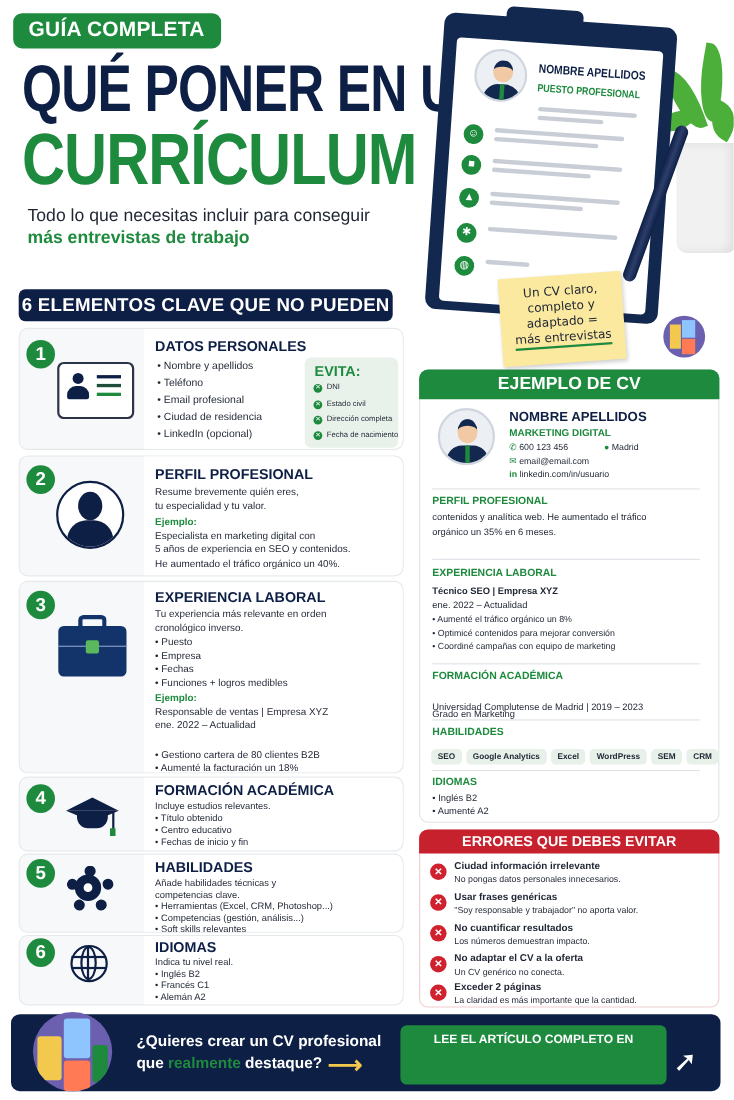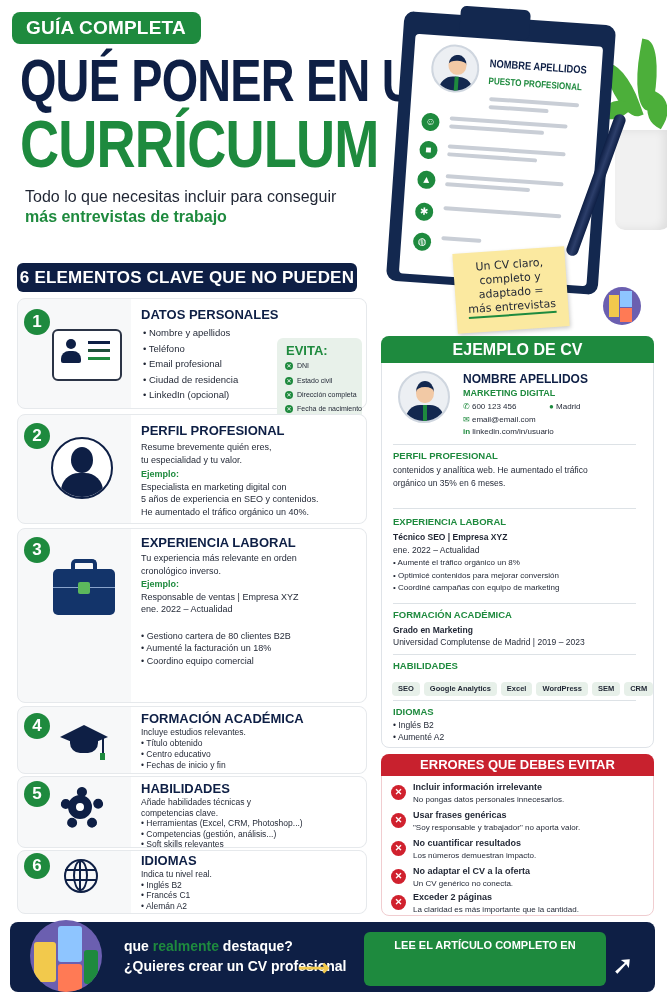--- a/index.html
+++ b/index.html
@@ -23,21 +23,21 @@
 
 .sechdr{left:17px;top:263px;width:340px;height:29px;background:#0e1f45;border-radius:6px;color:#fff;font-size:17px;font-weight:700;text-align:center;line-height:29px;letter-spacing:0.2px}
 .card{left:17px;width:350px;background:#f7f8f9;border:1px solid #e6e9ec;border-radius:8px}
 .card .right{position:absolute;left:113px;top:0;right:0;bottom:0;background:#fff;border-radius:0 8px 8px 0}
 .num{position:absolute;left:6px;width:26px;height:26px;border-radius:50%;background:#1e8a3e;color:#fff;font-weight:700;font-size:17px;text-align:center;line-height:26px}
 .ctitle{position:absolute;font-size:13px;font-weight:700;color:#0e1f45}
 .ctext{position:absolute;font-size:9px;line-height:12.5px;color:#1f2533}
 .ctext .g{color:#1e8a3e;font-weight:700}
 ul.bul{list-style:none}
 ul.bul li:before{content:"• ";}
-.evita{left:277px;top:338px;width:85px;height:82px;background:#e8f1ea;border-radius:6px}
+.evita{left:277px;top:325px;width:85px;height:82px;background:#e8f1ea;border-radius:6px}
 .evita .h{position:absolute;left:9px;top:5px;font-size:13px;font-weight:700;color:#1e8a3e}
 .evita .it{position:absolute;left:8px;font-size:7px;color:#1f2533}
 .evita .it:before{content:"✕";display:inline-block;width:8px;height:8px;border-radius:50%;background:#1e8a3e;color:#fff;font-size:6px;text-align:center;line-height:8px;margin-right:4px}
 
 .cvbox{left:381px;top:336px;width:273px;height:412px;border:1px solid #dfe3e8;border-radius:8px;background:#fff}
 .cvhead{left:381px;top:336px;width:273px;height:27px;background:#1e8a3e;border-radius:8px 8px 0 0;color:#fff;font-weight:700;font-size:16px;text-align:center;line-height:27px}
 .cvsec{position:absolute;left:393px;font-size:9.5px;font-weight:700;color:#1e8a3e}
 .cvtxt{position:absolute;left:393px;font-size:8.5px;line-height:13px;color:#1f2533}
 .hr{position:absolute;left:393px;width:243px;height:1px;background:#dde2e6}
 .chip{display:inline-block;background:#e7f0e9;border-radius:4px;font-size:7.5px;padding:0 6px;height:14px;line-height:14px;margin-right:4px;color:#1f2533;font-weight:700}
@@ -162,20 +162,26 @@
   <div class="num" style="top:8px">3</div>
   <div class="abs" style="left:35px;top:40px;width:62px;height:46px;background:#13346a;border-radius:5px">
     <div class="abs" style="left:18px;top:-10px;width:26px;height:12px;border:4px solid #13346a;border-bottom:none;border-radius:5px 5px 0 0"></div>
     <div class="abs" style="left:0;top:18px;width:62px;height:1px;background:#8aa4cc"></div>
     <div class="abs" style="left:25px;top:13px;width:12px;height:12px;background:#5cb85c;border-radius:2px"></div>
   </div>
   <div class="ctitle" style="left:123px;top:6px">EXPERIENCIA LABORAL</div>
   <div class="ctext" style="left:123px;top:23px">
     <div>Tu experiencia más relevante en orden</div>
     <div>cronológico inverso.</div>
+    <ul class="bul">
+      <li>Puesto</li>
+      <li>Empresa</li>
+      <li>Fechas</li>
+      <li>Funciones + logros medibles</li>
+    </ul>
     <div class="g" style="margin-top:1px">Ejemplo:</div>
     <div>Responsable de ventas | Empresa XYZ</div>
     <div>ene. 2022 – Actualidad</div>
     <ul class="bul" style="margin-top:14px">
       <li>Gestiono cartera de 80 clientes B2B</li>
       <li>Aumenté la facturación un 18%</li>
       <li>Coordino equipo comercial</li>
     </ul>
   </div>
 </div>
@@ -262,38 +268,38 @@
 <div class="cvsec" style="top:516px">EXPERIENCIA LABORAL</div>
 <div class="cvtxt" style="top:531px;font-weight:700">Técnico SEO | Empresa XYZ</div>
 <div class="cvtxt" style="top:544px">ene. 2022 – Actualidad</div>
 <ul class="cvtxt bul" style="top:557px;font-size:8px;line-height:12.5px">
   <li>Aumenté el tráfico orgánico un 8%</li>
   <li>Optimicé contenidos para mejorar conversión</li>
   <li>Coordiné campañas con equipo de marketing</li>
 </ul>
 <div class="hr" style="top:603px"></div>
 <div class="cvsec" style="top:609px">FORMACIÓN ACADÉMICA</div>
-<div class="cvtxt" style="top:624px;font-weight:700">Grado en Marketing</div>
+<div class="cvtxt" style="top:643px;font-weight:400">Grado en Marketing</div>
 <div class="cvtxt" style="top:636px">Universidad Complutense de Madrid | 2019 – 2023</div>
 <div class="hr" style="top:654px"></div>
 <div class="cvsec" style="top:660px">HABILIDADES</div>
 <div class="abs" style="left:392px;top:677px;white-space:nowrap">
   <span class="chip">SEO</span><span class="chip">Google Analytics</span><span class="chip">Excel</span><span class="chip">WordPress</span><span class="chip">SEM</span><span class="chip">CRM</span>
 </div>
 <div class="hr" style="top:700px"></div>
 <div class="cvsec" style="top:706px">IDIOMAS</div>
 <ul class="cvtxt bul" style="top:719px;font-size:8.5px;line-height:12px">
   <li>Inglés B2</li>
   <li>Aumenté A2</li>
 </ul>
 
 <div class="abs errbox"></div>
 <div class="abs errhead">ERRORES QUE DEBES EVITAR</div>
 <div class="erri" style="top:785px">✕</div>
-<div class="errt" style="top:782px">Incluir información irrelevante</div>
+<div class="errt" style="top:782px">Ciudad información irrelevante</div>
 <div class="errd" style="top:795px">No pongas datos personales innecesarios.</div>
 <div class="erri" style="top:813px">✕</div>
 <div class="errt" style="top:810px">Usar frases genéricas</div>
 <div class="errd" style="top:823px">"Soy responsable y trabajador" no aporta valor.</div>
 <div class="erri" style="top:841px">✕</div>
 <div class="errt" style="top:838px">No cuantificar resultados</div>
 <div class="errd" style="top:851px">Los números demuestran impacto.</div>
 <div class="erri" style="top:869px">✕</div>
 <div class="errt" style="top:866px">No adaptar el CV a la oferta</div>
 <div class="errd" style="top:879px">Un CV genérico no conecta.</div>
@@ -302,20 +308,20 @@
 <div class="errd" style="top:905px">La claridad es más importante que la cantidad.</div>
 
 <div class="abs foot"></div>
 <div class="abs" style="left:30px;top:920px;width:72px;height:72px;border-radius:50%;background:#6b5fb0;overflow:hidden">
   <div class="abs" style="left:4px;top:22px;width:22px;height:40px;background:#f2c94c;border-radius:3px"></div>
   <div class="abs" style="left:28px;top:6px;width:24px;height:36px;background:#8ec5ff;border-radius:3px"></div>
   <div class="abs" style="left:28px;top:44px;width:24px;height:28px;background:#ff7a55;border-radius:3px"></div>
   <div class="abs" style="left:54px;top:30px;width:14px;height:34px;background:#1e8a3e;border-radius:3px"></div>
 </div>
 <div class="abs footq">
+  <div>¿Quieres crear un CV profesional</div>
   <div><span>que </span><span class="g">realmente</span><span> destaque?</span></div>
-  <div>¿Quieres crear un CV profesional</div>
 </div>
 <div class="abs" style="left:298px;top:955px;font-size:22px;color:#f2c94c;font-weight:700">⟶</div>
 <div class="abs footbtn">
   <div class="a">LEE EL ARTÍCULO COMPLETO EN</div>
 </div>
 <div class="abs" style="left:612px;top:950px;font-size:26px;color:#fff">➚</div>
 
 </body></html>

